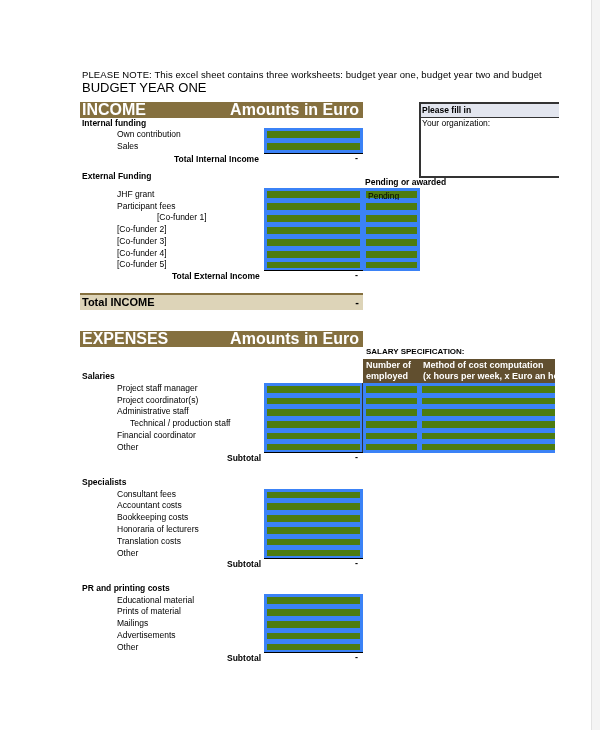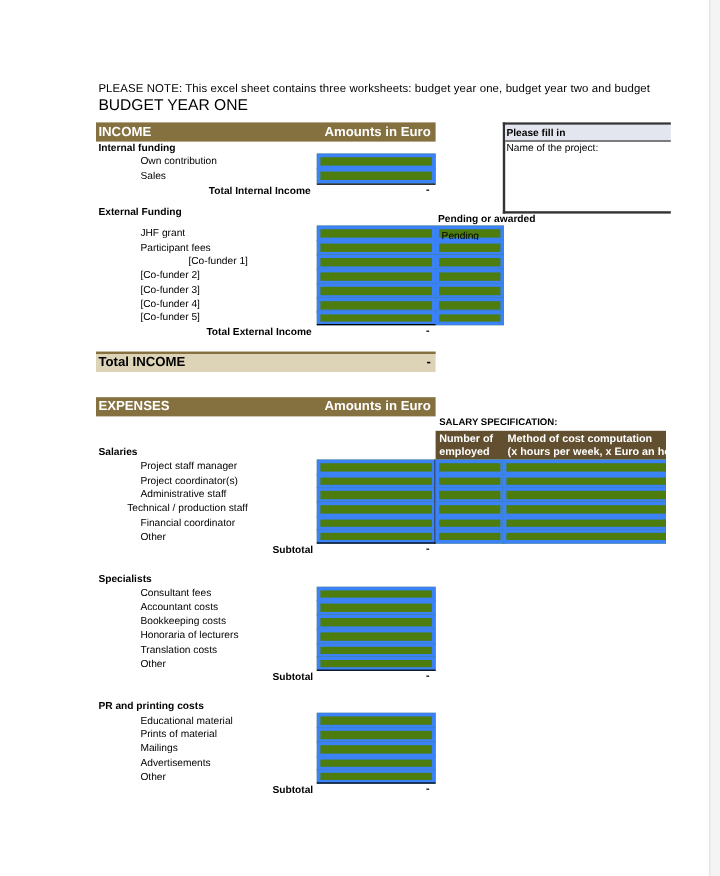--- a/index.html
+++ b/index.html
@@ -1,21 +1,21 @@
 <!DOCTYPE html>
 <html><head>
 <meta charset="utf-8">
 <style>
   html, body { margin: 0; padding: 0; background: #ffffff; }
   body { width: 600px; height: 730px; position: relative; overflow: hidden;
          font-family: "Liberation Sans", sans-serif; color: #000; }
   .abs { position: absolute; }
   .note { left: 82px; top: 69px; font-size: 9.5px; white-space: nowrap; width: 472px; overflow: hidden; letter-spacing: 0.1px; }
   .title { left: 82px; top: 80px; font-size: 13px; white-space: nowrap; }
-  .band { background: #85703f; color: #fff; font-weight: bold; height: 16px; font-size: 11px; line-height: 16px; }
+  .band { background: #85703f; color: #fff; font-weight: bold; height: 16px; font-size: 16px; line-height: 16px; }
   .band .l { position: absolute; left: 2px; }
   .band .r { position: absolute; right: 4px; }
   .sec { font-size: 8.5px; font-weight: bold; white-space: nowrap; }
   .item { font-size: 8.5px; white-space: nowrap; }
   .tot { font-size: 8.5px; font-weight: bold; white-space: nowrap; }
   .dash { font-size: 9px; font-weight: bold; }
   .cell { border: 3px solid #3b82f6; box-sizing: border-box; background: #4d7c0f; }
   .cellcol { left: 264px; width: 99px; }
   .hline { height: 1px; background: #000; }
   .fillbox { left: 419px; top: 102px; width: 140px; height: 76px; border: 2px solid #333; border-right: none; box-sizing: border-box; }
@@ -34,21 +34,21 @@
 <div class="abs note">PLEASE NOTE: This excel sheet contains three worksheets: budget year one, budget year two and budget</div>
 <div class="abs title">BUDGET YEAR ONE</div>
 
 <div class="abs band" style="left:80px; top:102px; width:283px;">
   <span class="l">INCOME</span>
   <span class="r">Amounts in Euro</span>
 </div>
 
 <div class="abs fillbox">
   <div class="fill-head">Please fill in</div>
-  <div class="fill-row"><span>Name of the project:</span></div>
+  <div class="fill-row"><span>Your organization:</span></div>
 </div>
 
 <div class="abs sec" style="left:82px; top:118px;">Internal funding</div>
 <div class="abs item" style="left:117px; top:129px;">Own contribution</div>
 <div class="abs item" style="left:117px; top:141px;">Sales</div>
 <div class="abs cell cellcol" style="top:128px; height:13px;"></div>
 <div class="abs cell cellcol" style="top:140px; height:13px;"></div>
 <div class="abs hline" style="left:264px; top:153px; width:99px;"></div>
 <div class="abs tot" style="left:174px; top:154px;">Total Internal Income</div>
 <div class="abs dash" style="left:355px; top:153px;">-</div>
@@ -101,21 +101,21 @@
 </div>
 <div class="abs salhead" style="left:420px; top:359px; width:135px; height:24px; white-space:nowrap; overflow:hidden;">
   <div>Method of cost computation</div>
   <div>(x hours per week, x Euro an hour)</div>
 </div>
 
 <div class="abs sec" style="left:82px; top:371px;">Salaries</div>
 <div class="abs item" style="left:117px; top:383px;">Project staff manager</div>
 <div class="abs item" style="left:117px; top:395px;">Project coordinator(s)</div>
 <div class="abs item" style="left:117px; top:406px;">Administrative staff</div>
-<div class="abs item" style="left:106px; top:418px;">Technical / production staff</div>
+<div class="abs item" style="left:130px; top:418px;">Technical / production staff</div>
 <div class="abs item" style="left:117px; top:430px;">Financial coordinator</div>
 <div class="abs item" style="left:117px; top:442px;">Other</div>
 
 <div class="abs cell cellcol" style="top:383px; height:13px;"></div>
 <div class="abs cell cellcol" style="top:395px; height:12px;"></div>
 <div class="abs cell cellcol" style="top:406px; height:13px;"></div>
 <div class="abs cell cellcol" style="top:418px; height:13px;"></div>
 <div class="abs cell cellcol" style="top:430px; height:12px;"></div>
 <div class="abs cell cellcol" style="top:441px; height:12px;"></div>
 <div class="abs" style="left:362px; top:383px; width:1px; height:70px; background:#333;"></div>

